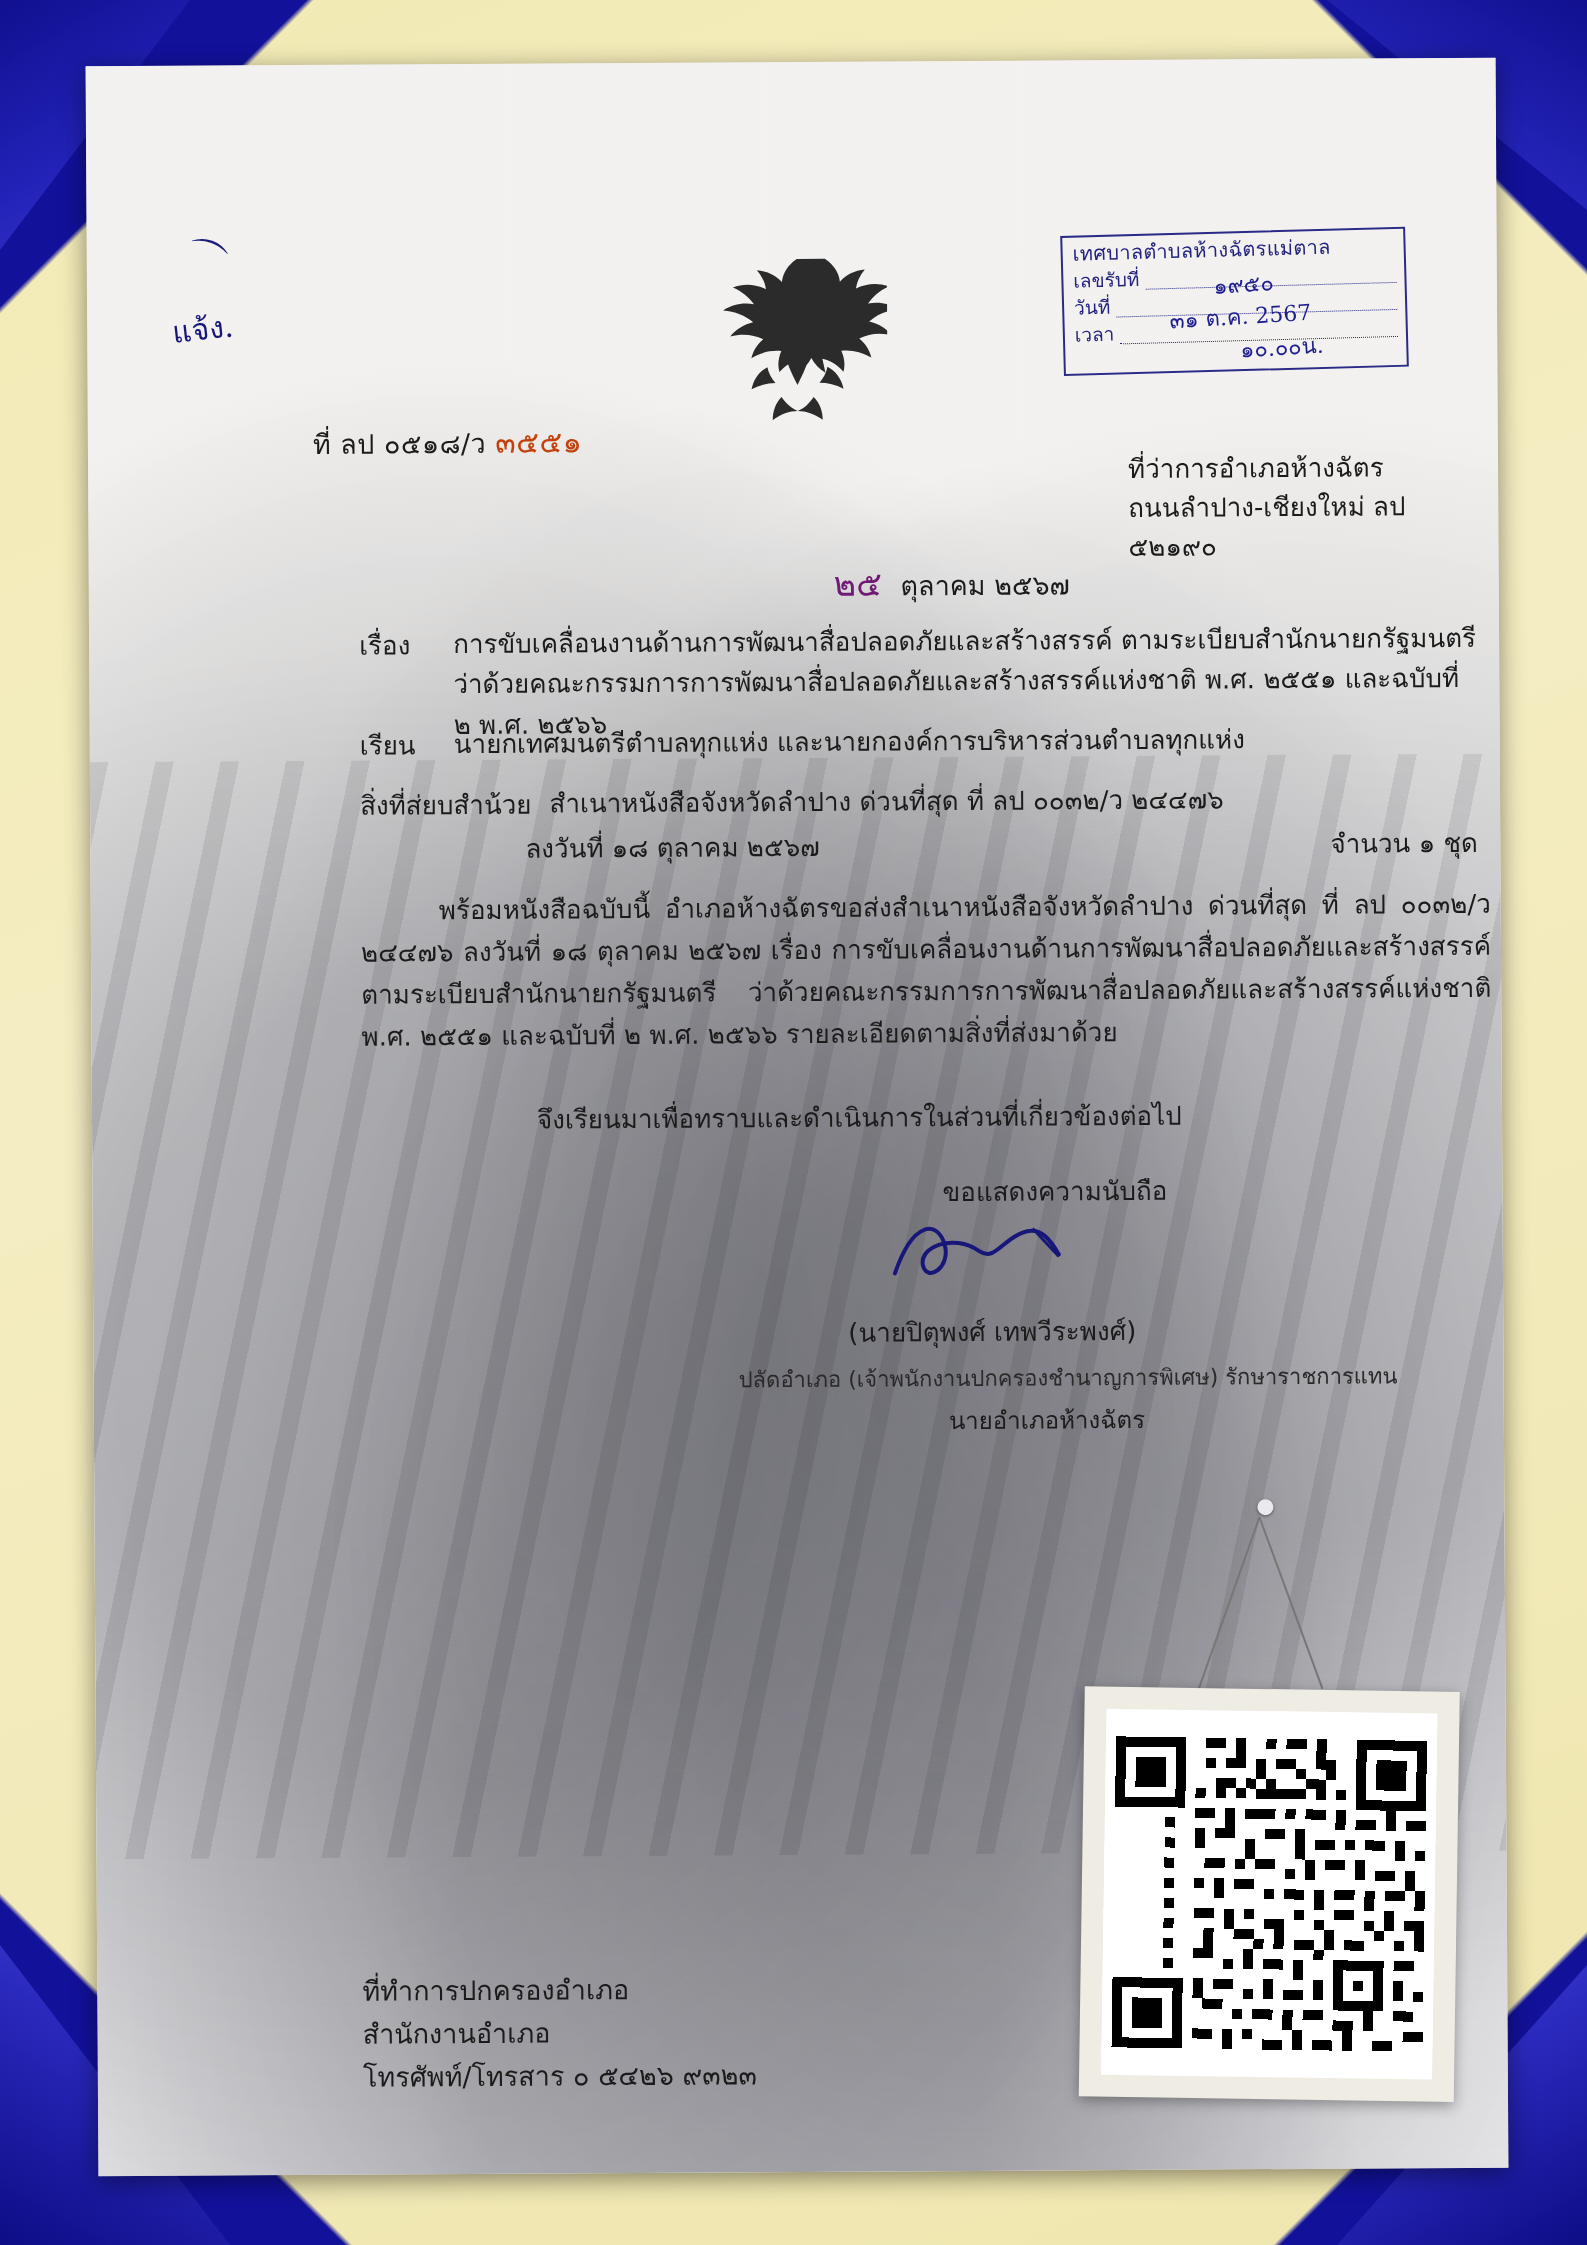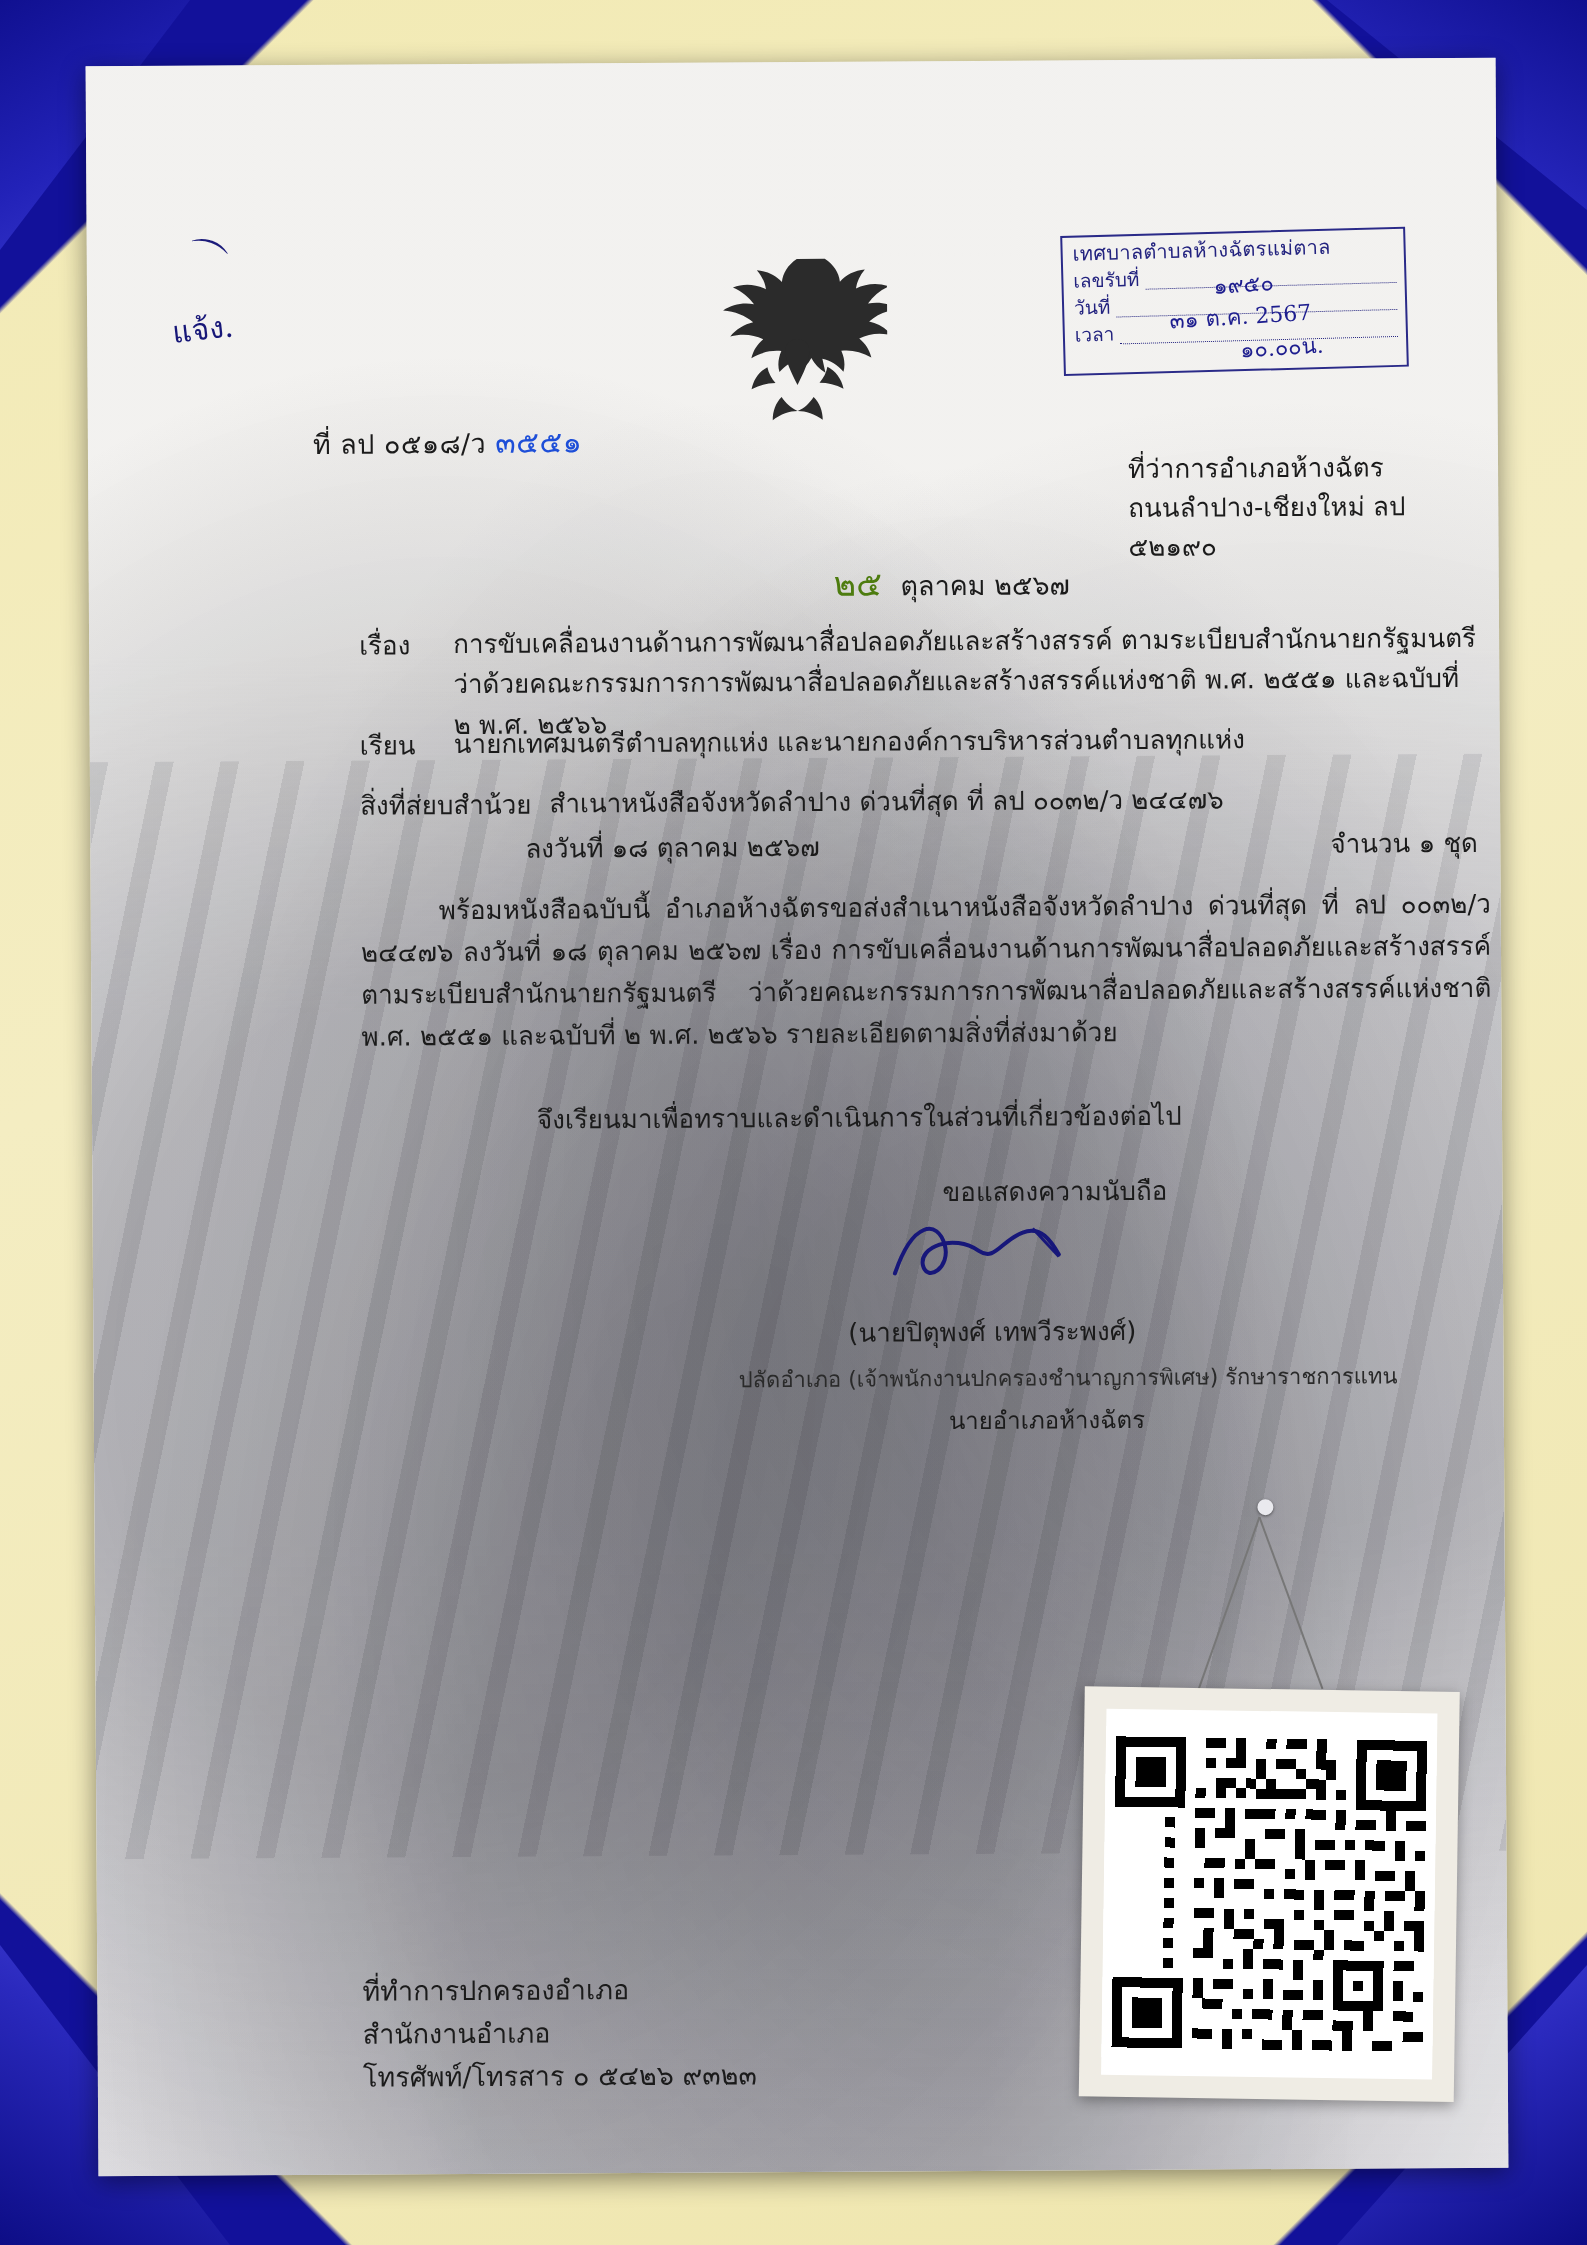--- a/index.html
+++ b/index.html
@@ -101,26 +101,26 @@
   #stamp-hand-no{position:absolute;left:150px;top:40px;}
   #stamp-hand-date{position:absolute;left:105px;top:72px;font-size:23px;}
   #stamp-hand-time{position:absolute;left:175px;top:104px;font-size:21px;}
 
   .hw{font-family:"DejaVu Serif", serif;color:#171778;}
 
   #note-top{left:85px;top:240px;font-size:30px;transform:rotate(-6deg);}
   #scrawl-1{left:95px;top:165px;font-size:46px;color:#1b1b7a;transform:rotate(20deg);}
 
   #docno{left:225px;top:355px;font-size:27px;letter-spacing:.5px;}
-  #docno .hwnum{font-family:"DejaVu Serif", serif;color:#1d4ed8;font-size:30px;}
+  #docno .hwnum{font-family:"DejaVu Serif", serif;color:#c2410c;font-size:30px;}
 
   #addr{left:1040px;top:390px;font-size:26px;line-height:1.5;text-align:left;}
 
   #datum{left:745px;top:495px;font-size:27px;}
-  #datum .hwday{font-family:"DejaVu Serif", serif;color:#4d7c0f;font-size:34px;margin-right:10px;}
+  #datum .hwday{font-family:"DejaVu Serif", serif;color:#701a75;font-size:34px;margin-right:10px;}
 
   .lbl{font-size:26px;}
   .fld{font-size:26px;line-height:1.55;}
 
   #row-subject{left:270px;top:560px;width:1120px;display:flex;gap:22px;}
   #row-subject .lbl{min-width:72px;}
   #row-to{left:270px;top:660px;width:1120px;display:flex;gap:22px;}
   #row-to .lbl{min-width:72px;}
   #row-encl{left:270px;top:720px;width:1130px;display:flex;gap:18px;}
   #row-encl .lbl{min-width:155px;}

